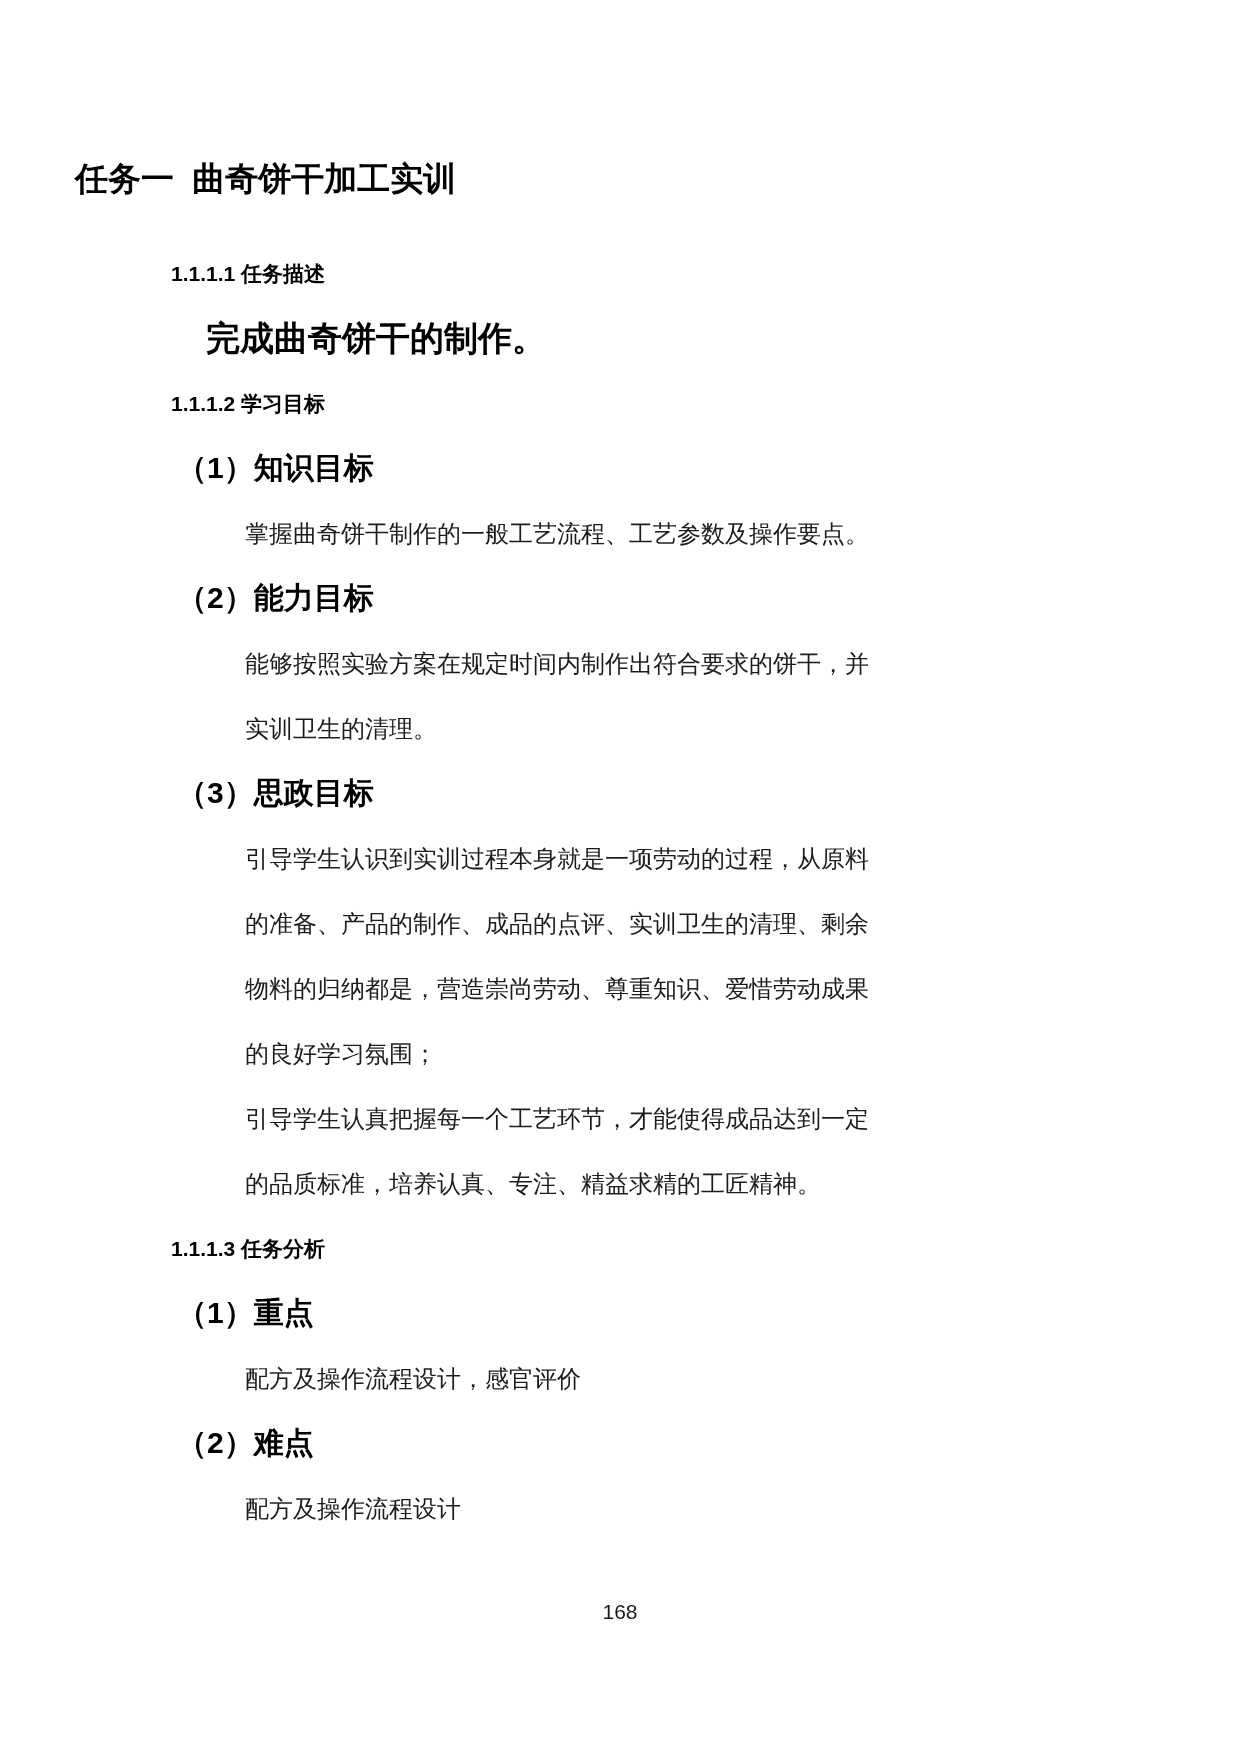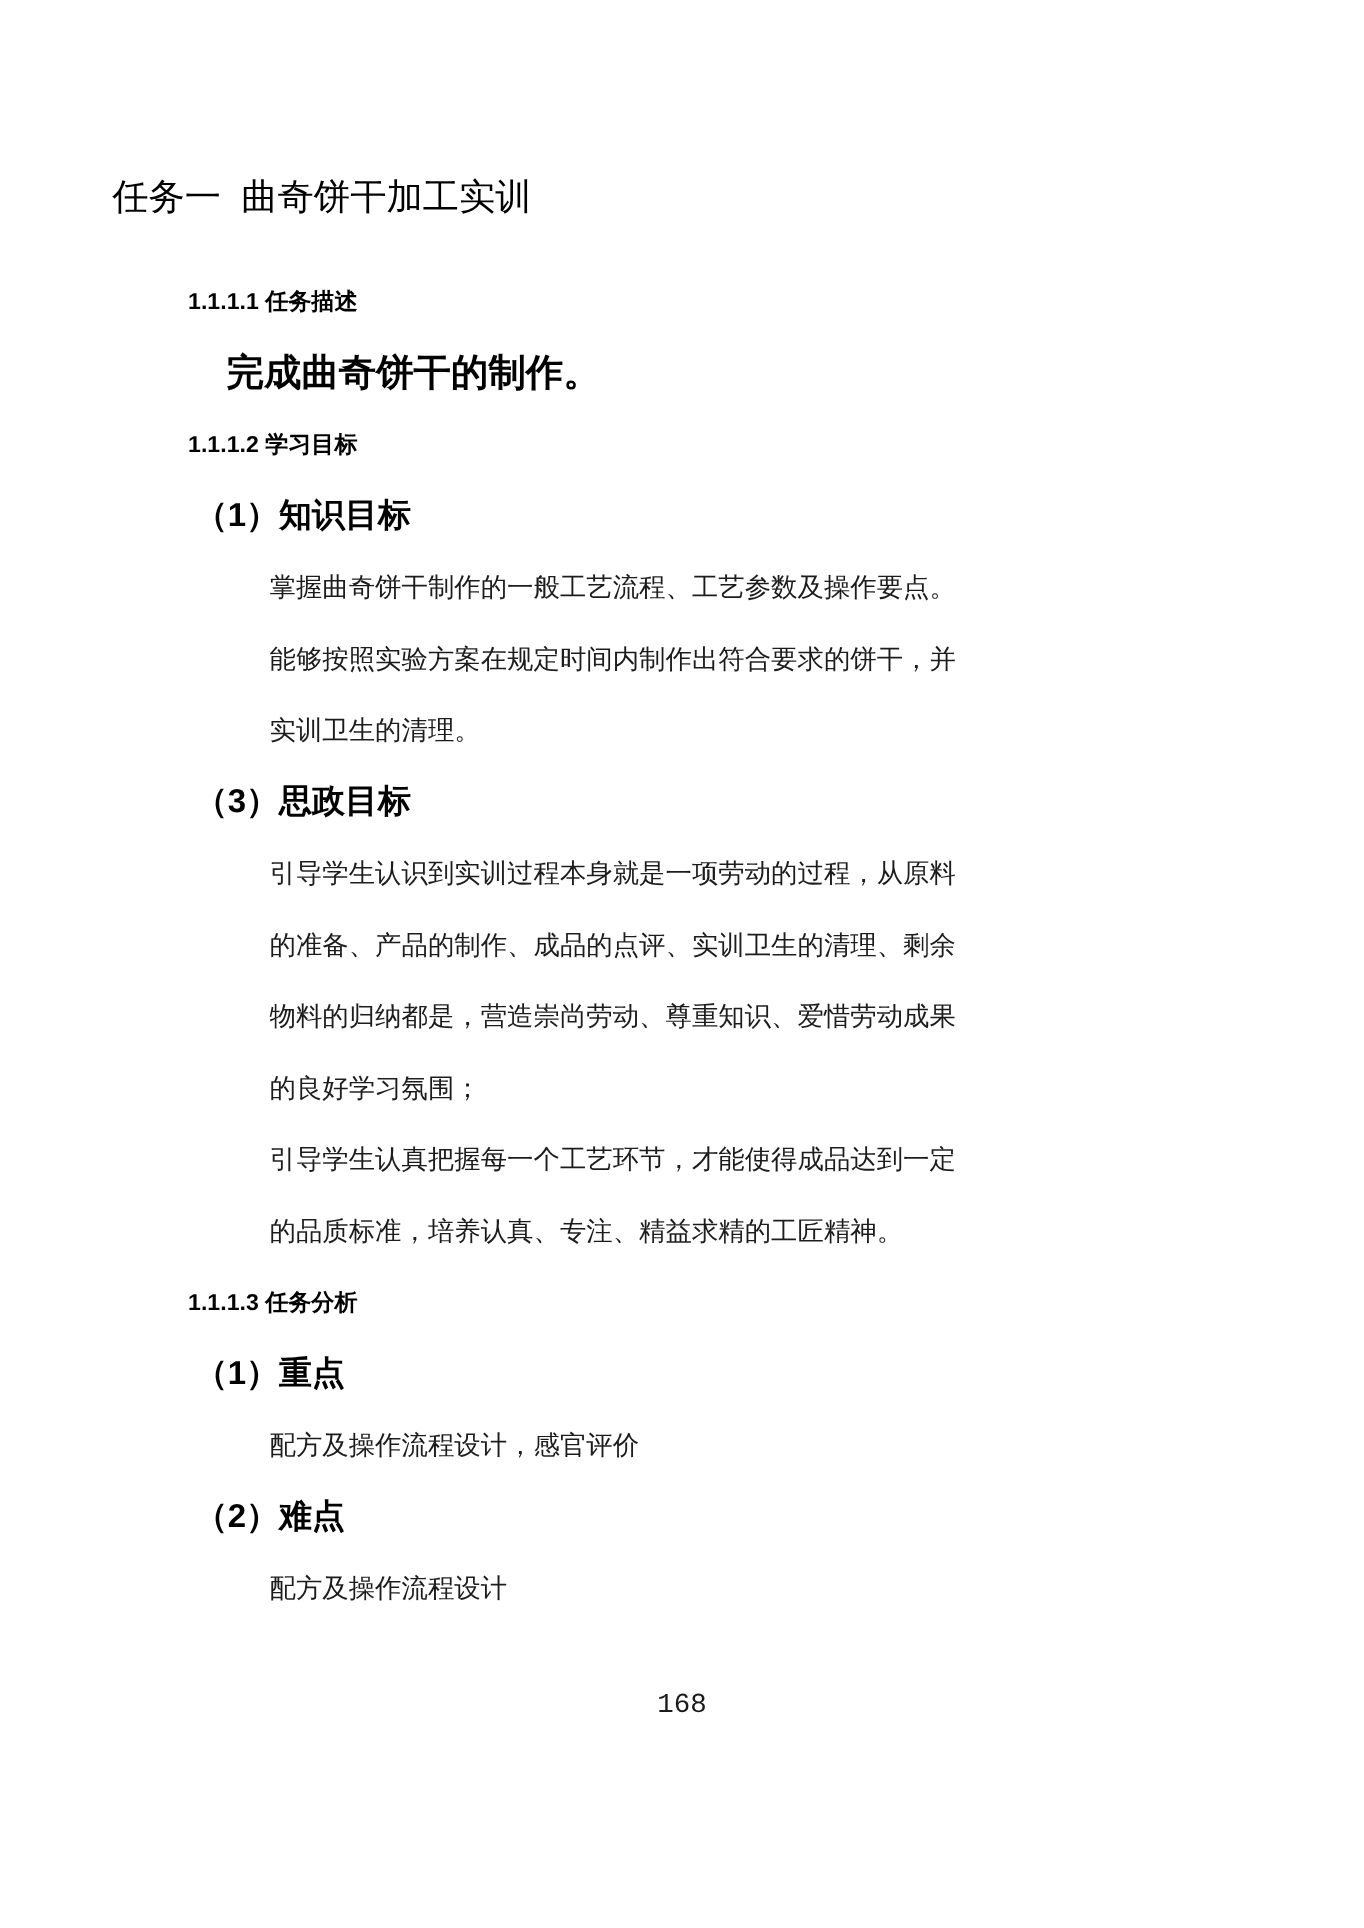--- a/index.html
+++ b/index.html
@@ -18,24 +18,24 @@
     padding-top: 147px;
   }
   .line {
     height: 65px;
     display: flex;
     align-items: center;
     white-space: pre;
   }
   .l-title {
     font-family: "Liberation Sans", "DejaVu Sans", sans-serif;
-    font-weight: 400;
+    font-weight: 700;
     font-size: 33px;
     color: #000000;
-    padding-left: 102px;
+    padding-left: 75px;
   }
   .l-heading {
     font-family: "Liberation Sans", "DejaVu Sans", sans-serif;
     font-weight: 700;
     font-size: 21px;
     color: #000000;
     padding-left: 171px;
   }
   .l-sub {
     font-family: "Liberation Sans", "DejaVu Sans", sans-serif;
@@ -57,37 +57,38 @@
     font-size: 24px;
     color: #1c1c1c;
     padding-left: 245px;
   }
   .gap {
     height: 29px;
   }
   #footer {
     margin-top: 59px;
     text-align: center;
-    font-family: Liberation Mono, monospace;
-    font-size: 25px;
+    font-family: Liberation Sans, sans-serif;
+    font-size: 21px;
     color: #1a1a1a;
   }
 </style>
 </head>
 <body>
 
 <div id="page">
   <div id="content">
       <div class="line l-title">任务一  曲奇饼干加工实训</div>
       <div class="gap"></div>
       <div class="line l-heading">1.1.1.1 任务描述</div>
       <div class="line l-boldbody">完成曲奇饼干的制作。</div>
       <div class="line l-heading">1.1.1.2 学习目标</div>
       <div class="line l-sub">（1）知识目标</div>
       <div class="line l-body">掌握曲奇饼干制作的一般工艺流程、工艺参数及操作要点。</div>
+      <div class="line l-sub">（2）能力目标</div>
       <div class="line l-body">能够按照实验方案在规定时间内制作出符合要求的饼干，并</div>
       <div class="line l-body">实训卫生的清理。</div>
       <div class="line l-sub">（3）思政目标</div>
       <div class="line l-body">引导学生认识到实训过程本身就是一项劳动的过程，从原料</div>
       <div class="line l-body">的准备、产品的制作、成品的点评、实训卫生的清理、剩余</div>
       <div class="line l-body">物料的归纳都是，营造崇尚劳动、尊重知识、爱惜劳动成果</div>
       <div class="line l-body">的良好学习氛围；</div>
       <div class="line l-body">引导学生认真把握每一个工艺环节，才能使得成品达到一定</div>
       <div class="line l-body">的品质标准，培养认真、专注、精益求精的工匠精神。</div>
       <div class="line l-heading">1.1.1.3 任务分析</div>

